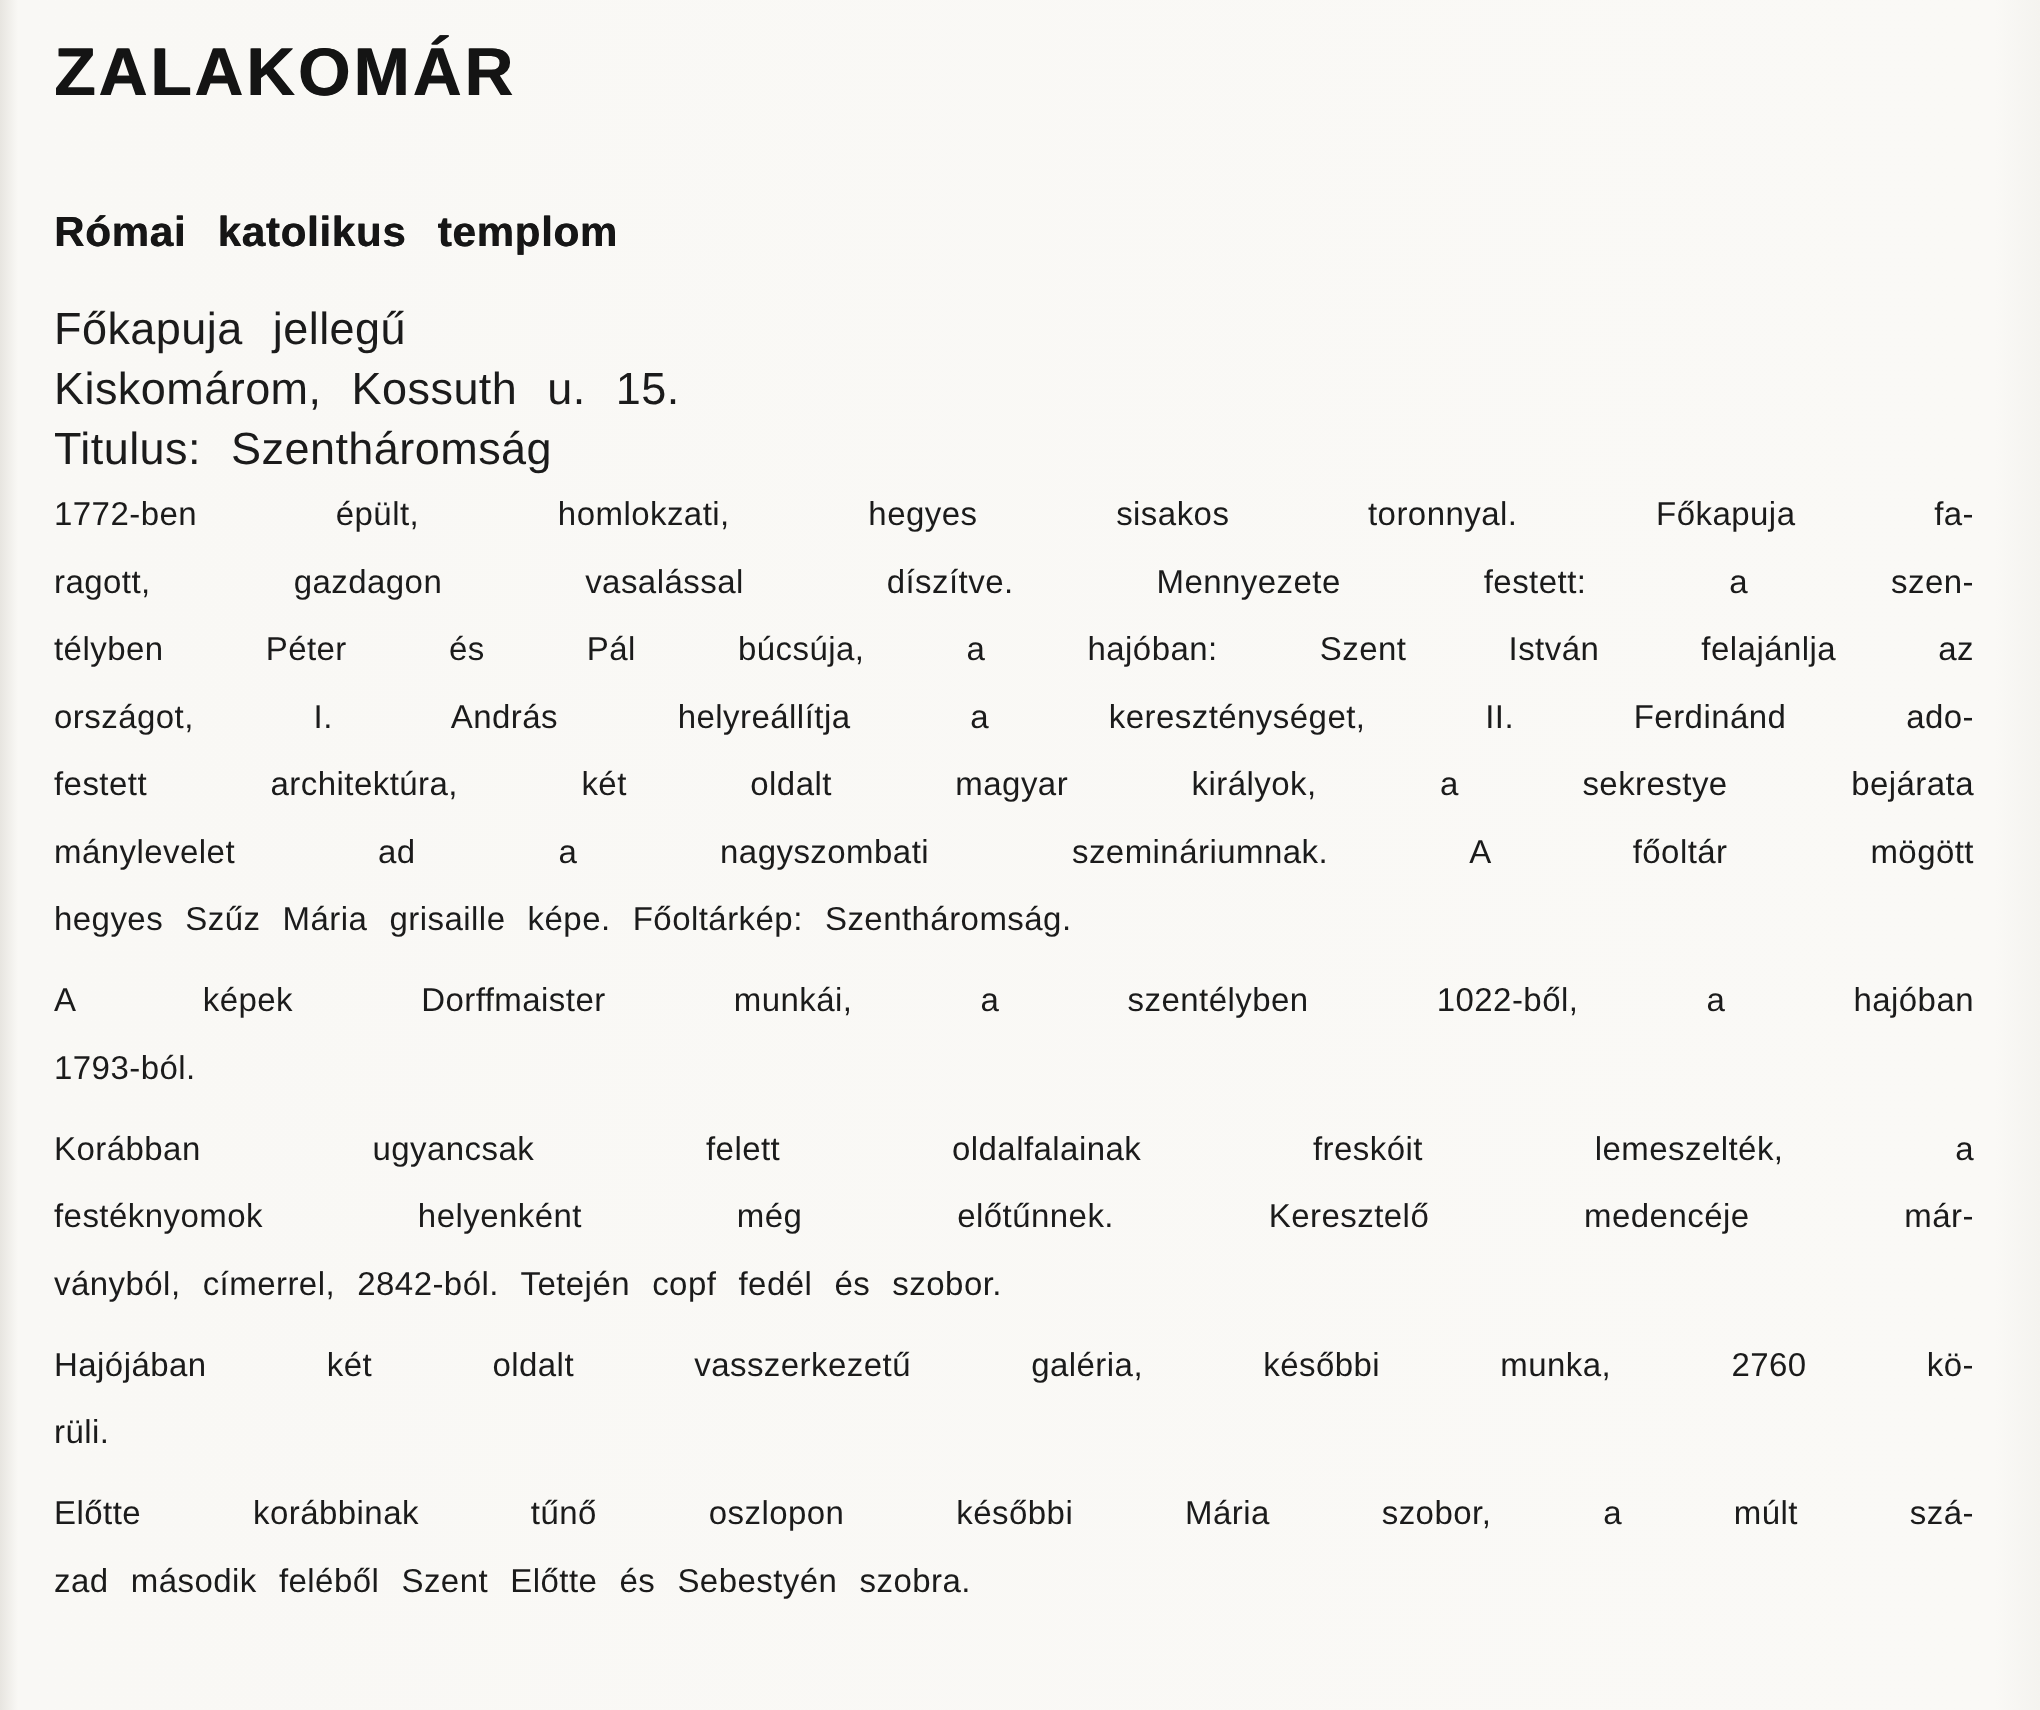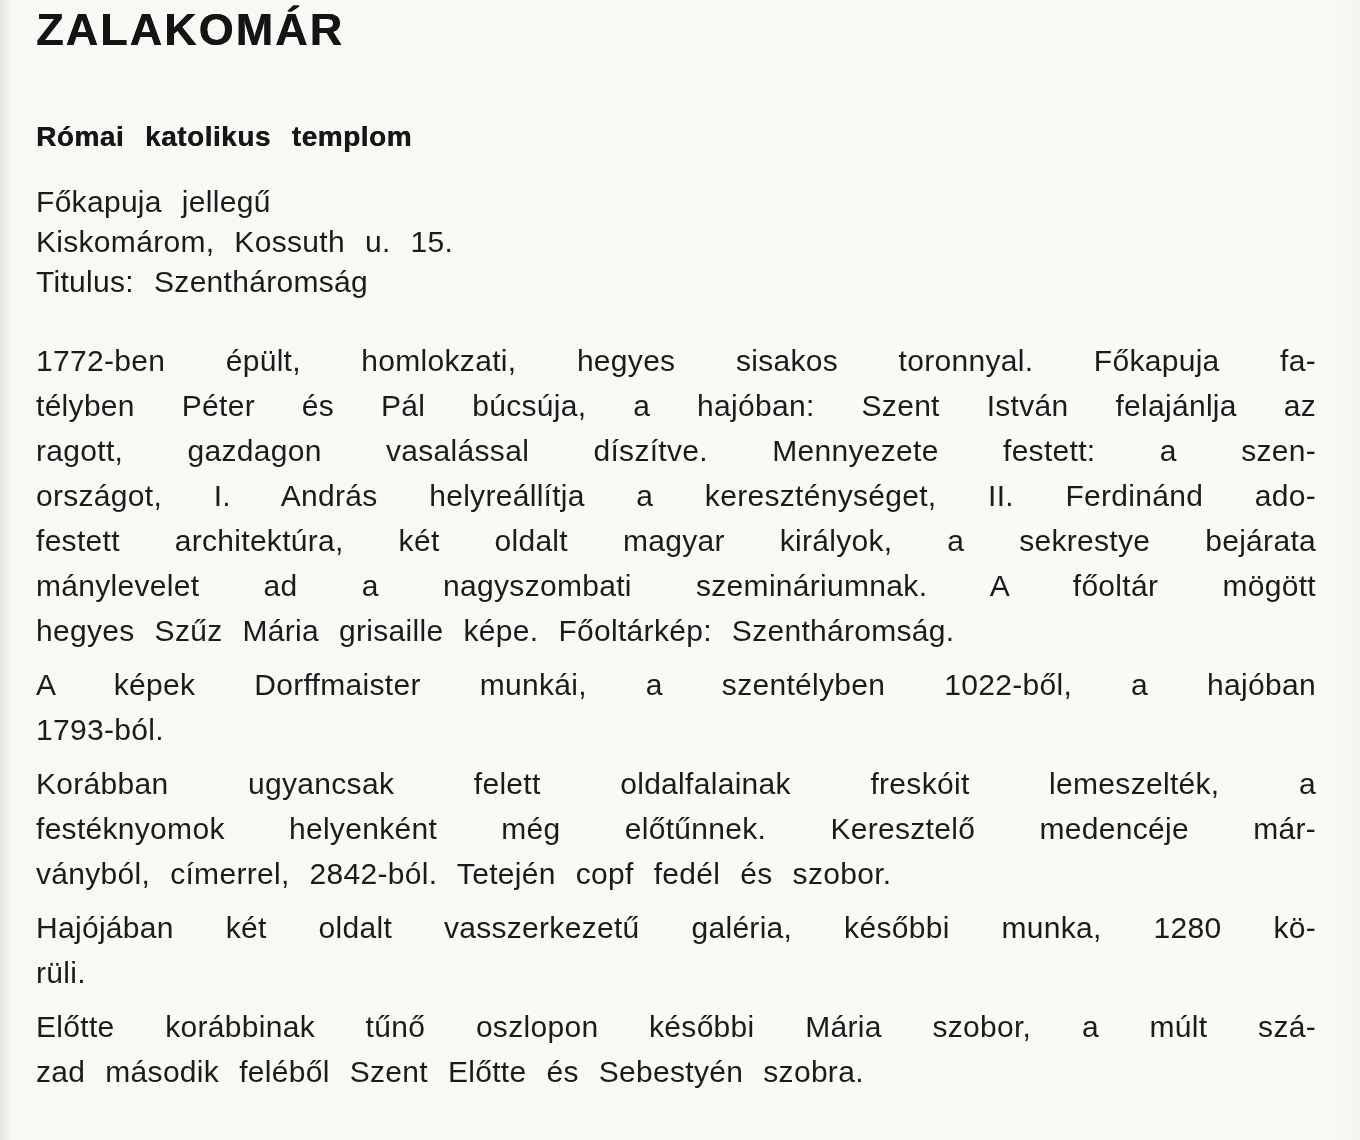--- a/index.html
+++ b/index.html
@@ -12,21 +12,21 @@
     font-family: "Liberation Sans", "DejaVu Sans", sans-serif;
     background: #e8e6e1;
   }
   .page {
     position: relative;
     width: 1360px;
     height: 1140px;
     box-sizing: border-box;
     background: linear-gradient(90deg, #e7e5e0 0px, #f9f8f5 12px, #faf9f6 1330px, #f4f3ef 1360px);
     color: #191919;
-    padding: 4px 44px 0 36px;
+    padding: 22px 44px 0 36px;
     overflow: hidden;
   }
   .title {
     font-size: 45px;
     font-weight: 700;
     letter-spacing: 2px;
     line-height: 52px;
     color: #141414;
     
     text-shadow: 0.6px 0.4px 0 #141414;
@@ -43,22 +43,21 @@
   }
   .info-block {
     margin-top: 26px;
     font-size: 30px;
     line-height: 40px;
     word-spacing: 0.38em;
     letter-spacing: 0.3px;
     color: #1b1b1b;
   }
   .body-text {
-    margin-top: 36px;
-    font-size: 30px;
+    font-size: 22px;
     line-height: 45px;
     word-spacing: 0.38em;
     letter-spacing: 0.3px;
     color: #1b1b1b;
   }
   .paragraph {
     margin: 0 0 9px 0;
   }
   .line {
     text-align: justify;
@@ -80,38 +79,38 @@
 
   <div class="info-block">
     <div class="info-line">Főkapuja jellegű</div>
     <div class="info-line">Kiskomárom, Kossuth u. 15.</div>
     <div class="info-line">Titulus: Szentháromság</div>
   </div>
 
   <div class="body-text">
       <div class="paragraph">
         <div class="line">1772-ben épült, homlokzati, hegyes sisakos toronnyal. Főkapuja fa-</div>
+        <div class="line">ragott, gazdagon vasalással díszítve. Mennyezete festett: a szen-</div>
         <div class="line">télyben Péter és Pál búcsúja, a hajóban: Szent István felajánlja az</div>
-        <div class="line">ragott, gazdagon vasalással díszítve. Mennyezete festett: a szen-</div>
         <div class="line">országot, I. András helyreállítja a kereszténységet, II. Ferdinánd ado-</div>
         <div class="line">festett architektúra, két oldalt magyar királyok, a sekrestye bejárata</div>
         <div class="line">mánylevelet ad a nagyszombati szemináriumnak. A főoltár mögött</div>
         <div class="line last">hegyes Szűz Mária grisaille képe. Főoltárkép: Szentháromság.</div>
       </div>
       <div class="paragraph">
         <div class="line">A képek Dorffmaister munkái, a szentélyben 1022-ből, a hajóban</div>
         <div class="line last">1793-ból.</div>
       </div>
       <div class="paragraph">
         <div class="line">Korábban ugyancsak felett oldalfalainak freskóit lemeszelték, a</div>
         <div class="line">festéknyomok helyenként még előtűnnek. Keresztelő medencéje már-</div>
         <div class="line last">ványból, címerrel, 2842-ból. Tetején copf fedél és szobor.</div>
       </div>
       <div class="paragraph">
-        <div class="line">Hajójában két oldalt vasszerkezetű galéria, későbbi munka, 1280 kö-</div>
+        <div class="line">Hajójában két oldalt vasszerkezetű galéria, későbbi munka, 2760 kö-</div>
         <div class="line last">rüli.</div>
       </div>
       <div class="paragraph">
         <div class="line">Előtte korábbinak tűnő oszlopon későbbi Mária szobor, a múlt szá-</div>
         <div class="line last">zad második feléből Szent Előtte és Sebestyén szobra.</div>
       </div>
     </div>
 
 </div>
 

